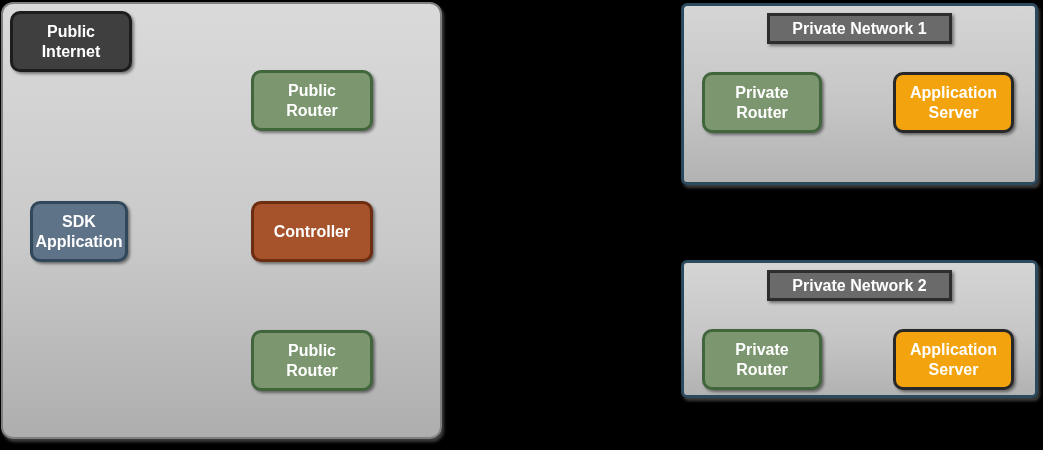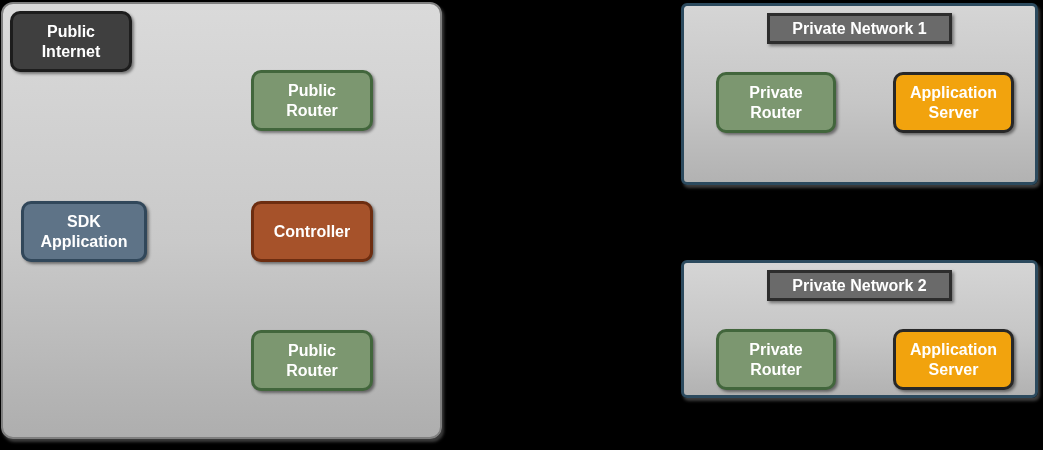--- a/index.html
+++ b/index.html
@@ -65,27 +65,27 @@
     border-radius: 0;
     color: #ffffff;
     font-weight: bold;
     font-size: 16px;
     box-shadow: 2px 2px 3px rgba(0,0,0,0.45);
   }
 
   
   .n-public-internet     { left: 7px;   top: 7px;   width: 122px; height: 61px; }
   .n-public-router-top   { left: 248px; top: 66px;  width: 122px; height: 61px; }
-  .n-sdk-application     { left: 18px;  top: 197px; width: 126px; height: 61px; }
+  .n-sdk-application     { left: 27px;  top: 197px; width: 98px; height: 61px; }
   .n-controller          { left: 248px; top: 197px; width: 122px; height: 61px; }
   .n-public-router-bottom{ left: 248px; top: 326px; width: 122px; height: 61px; }
 
   
   .b-network-title   { left: 83px;  top: 7px; }
-  .n-private-router  { left: 32px;  top: 66px; width: 120px; height: 61px; }
+  .n-private-router  { left: 18px;  top: 66px; width: 120px; height: 61px; }
   .n-app-server      { left: 209px; top: 66px; width: 121px; height: 61px; }
 </style>
 </head>
 <body>
 
 <div class="stage">
 
   <div class="zone public">
     <div class="node dark n-public-internet">Public
 Internet</div>

